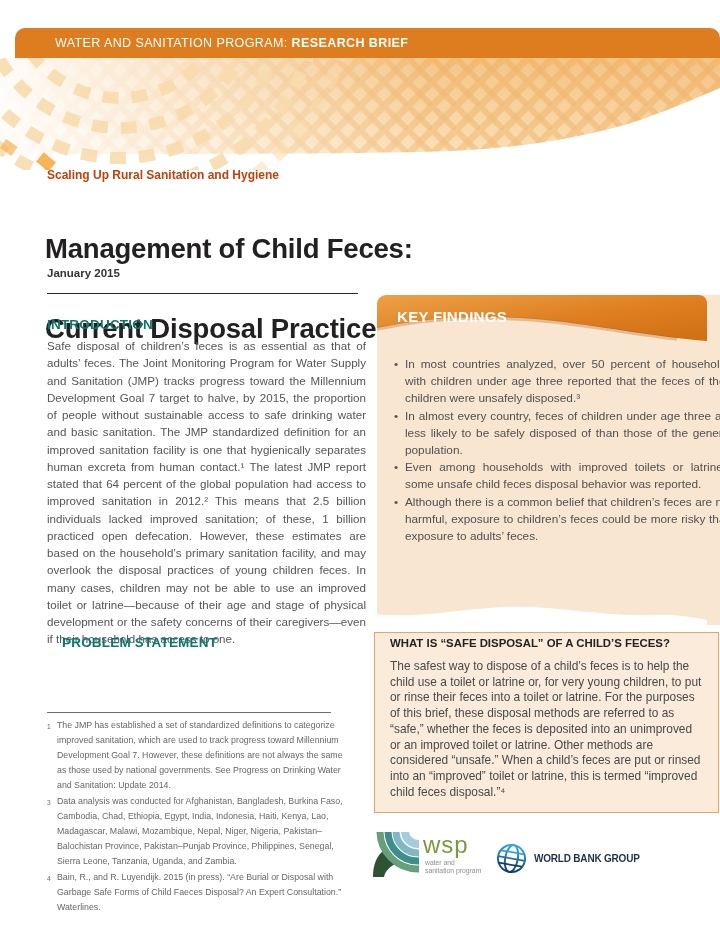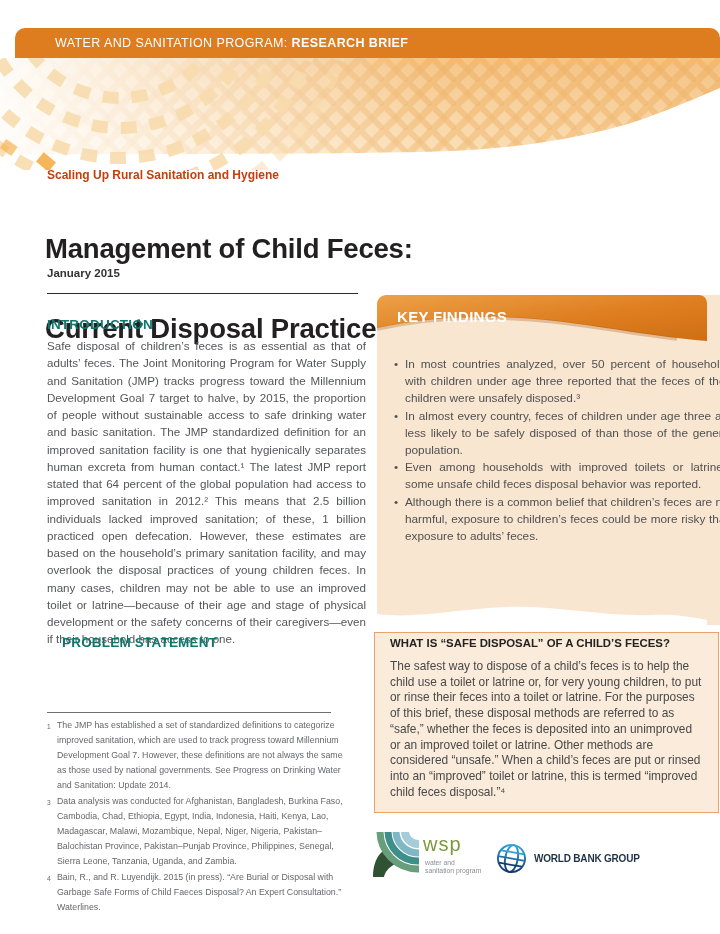--- a/index.html
+++ b/index.html
@@ -60,21 +60,21 @@
     position:absolute;top:632px;left:374px;width:345px;box-sizing:border-box;
     border:1.5px solid #EBA369;background:#FBEBDA;
     padding:3px 15px 12px 15px;
   }
   .sd-title{margin:0 0 9px 0;font-size:11.4px;font-weight:bold;color:#232323;line-height:14px;}
   .sd-body{margin:0;font-size:11.9px;line-height:15.7px;color:#48494B;}
   
   .wsp-logo{position:absolute;top:832px;left:371px;display:flex;align-items:flex-start;}
   .wsp-icon{display:block;}
   .wsp-text{margin-left:4px;}
-  .wsp-acronym{font-size:20px;line-height:25px;color:#7C9A3D;font-weight:400;letter-spacing:1px;}
+  .wsp-acronym{font-size:24px;line-height:25px;color:#7C9A3D;font-weight:400;letter-spacing:1px;}
   .wsp-tagline{font-size:6.8px;line-height:8px;color:#8B8E92;margin-top:2px;margin-left:2px;}
   .wb-logo{position:absolute;top:843px;left:496px;display:flex;align-items:center;}
   .wb-globe{display:block;}
   .wb-text{margin-left:7px;font-size:10px;font-weight:bold;color:#1F3147;letter-spacing:-.2px;}
 </style>
 </head>
 <body>
 
 <div class="page">
 

